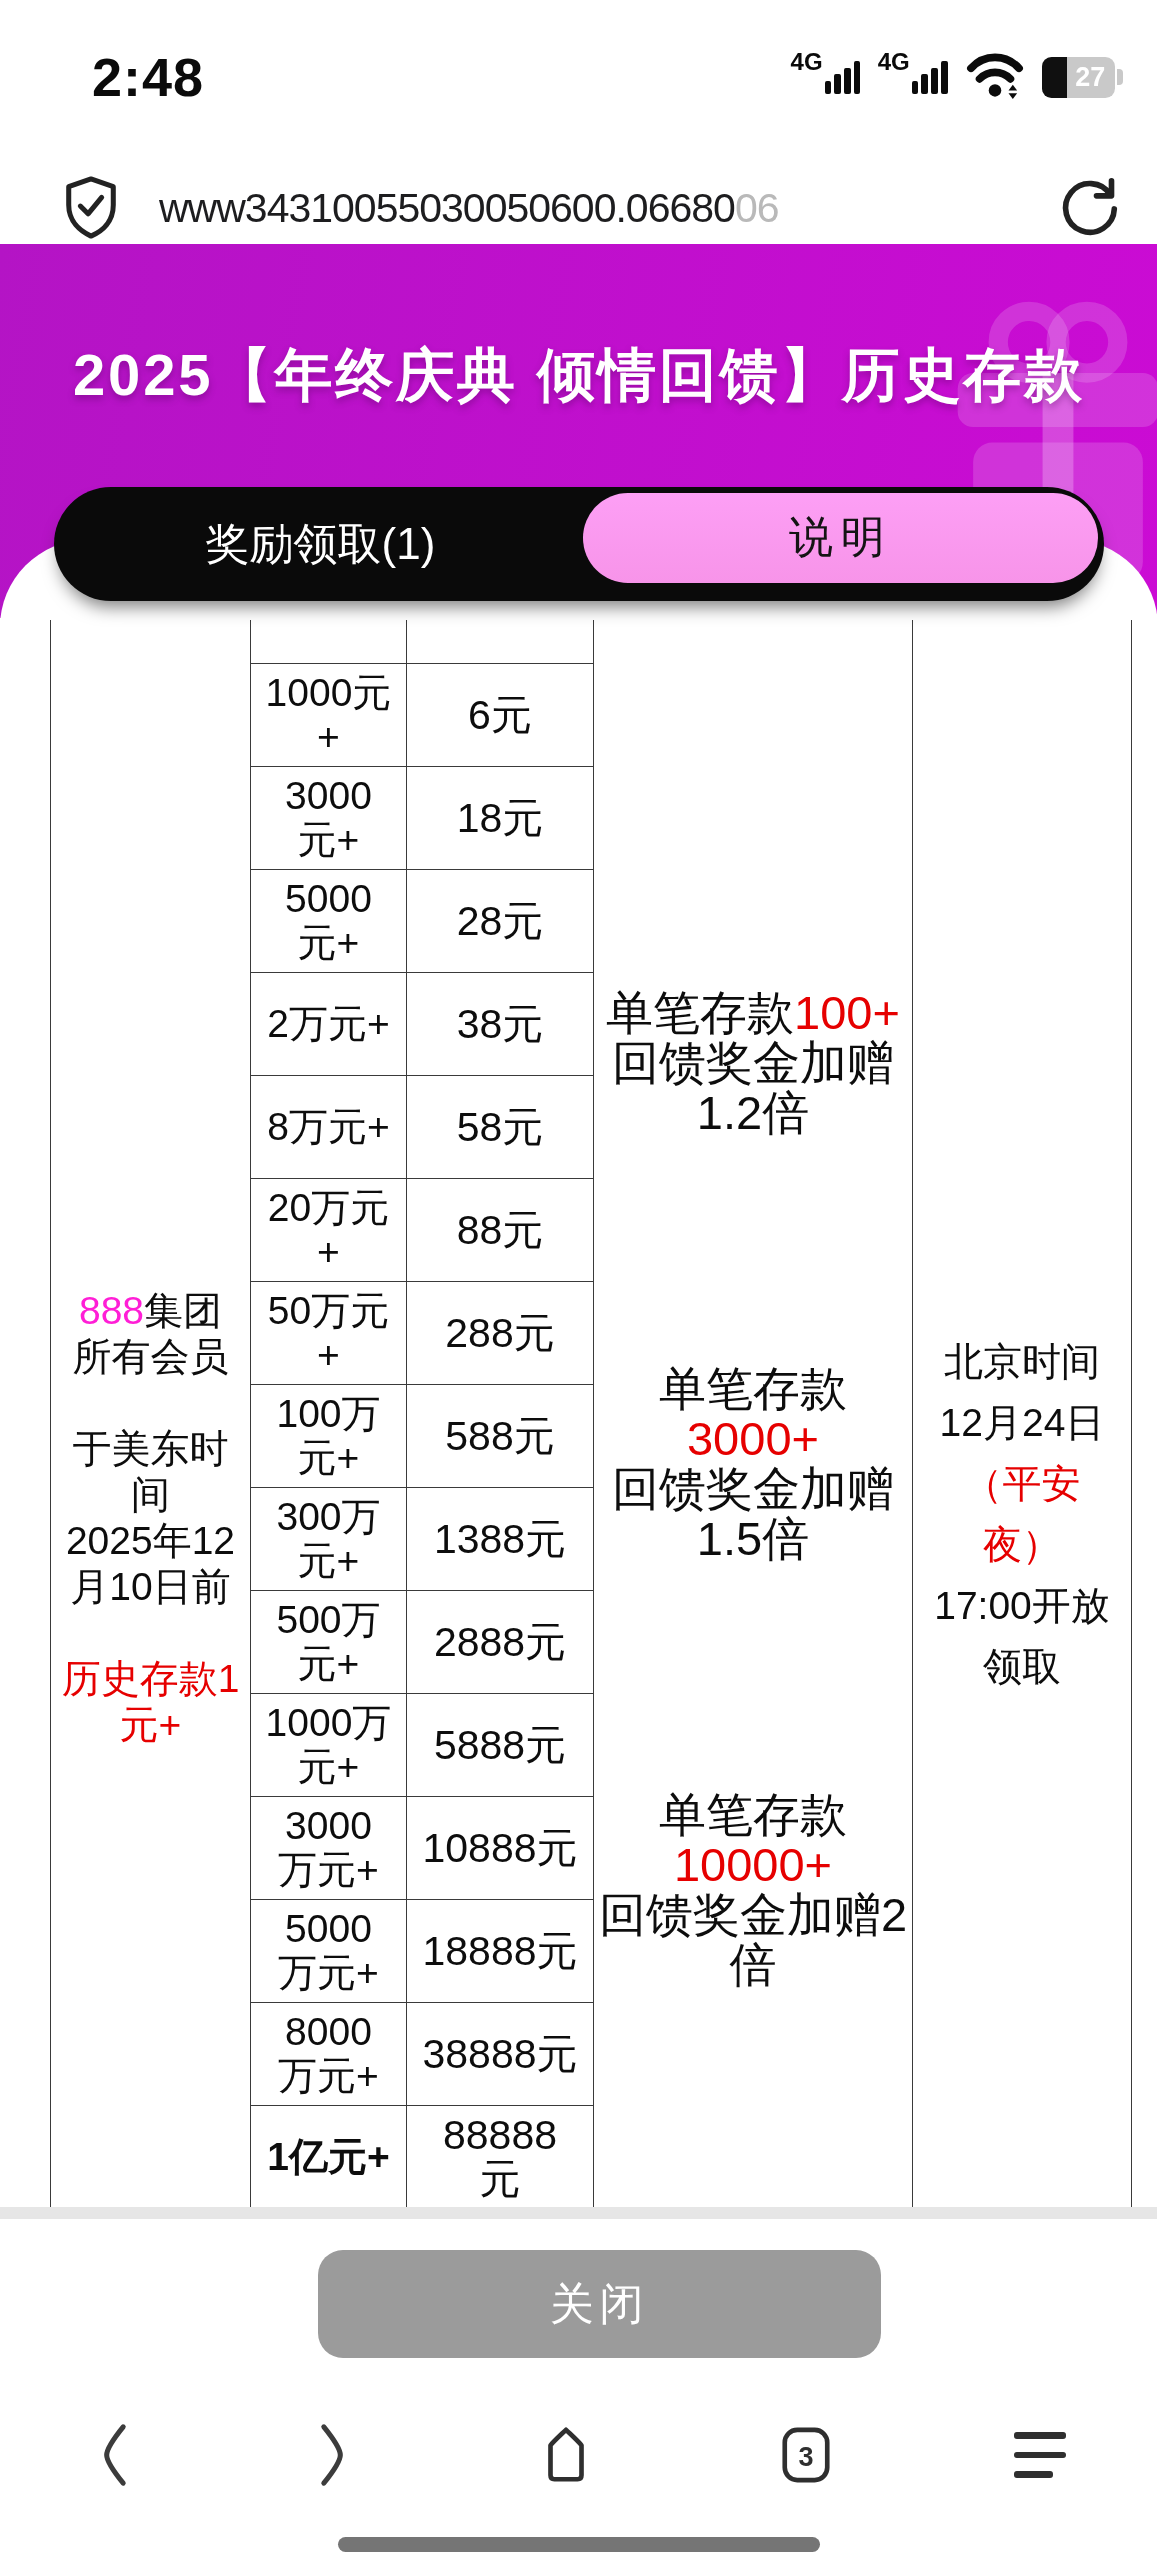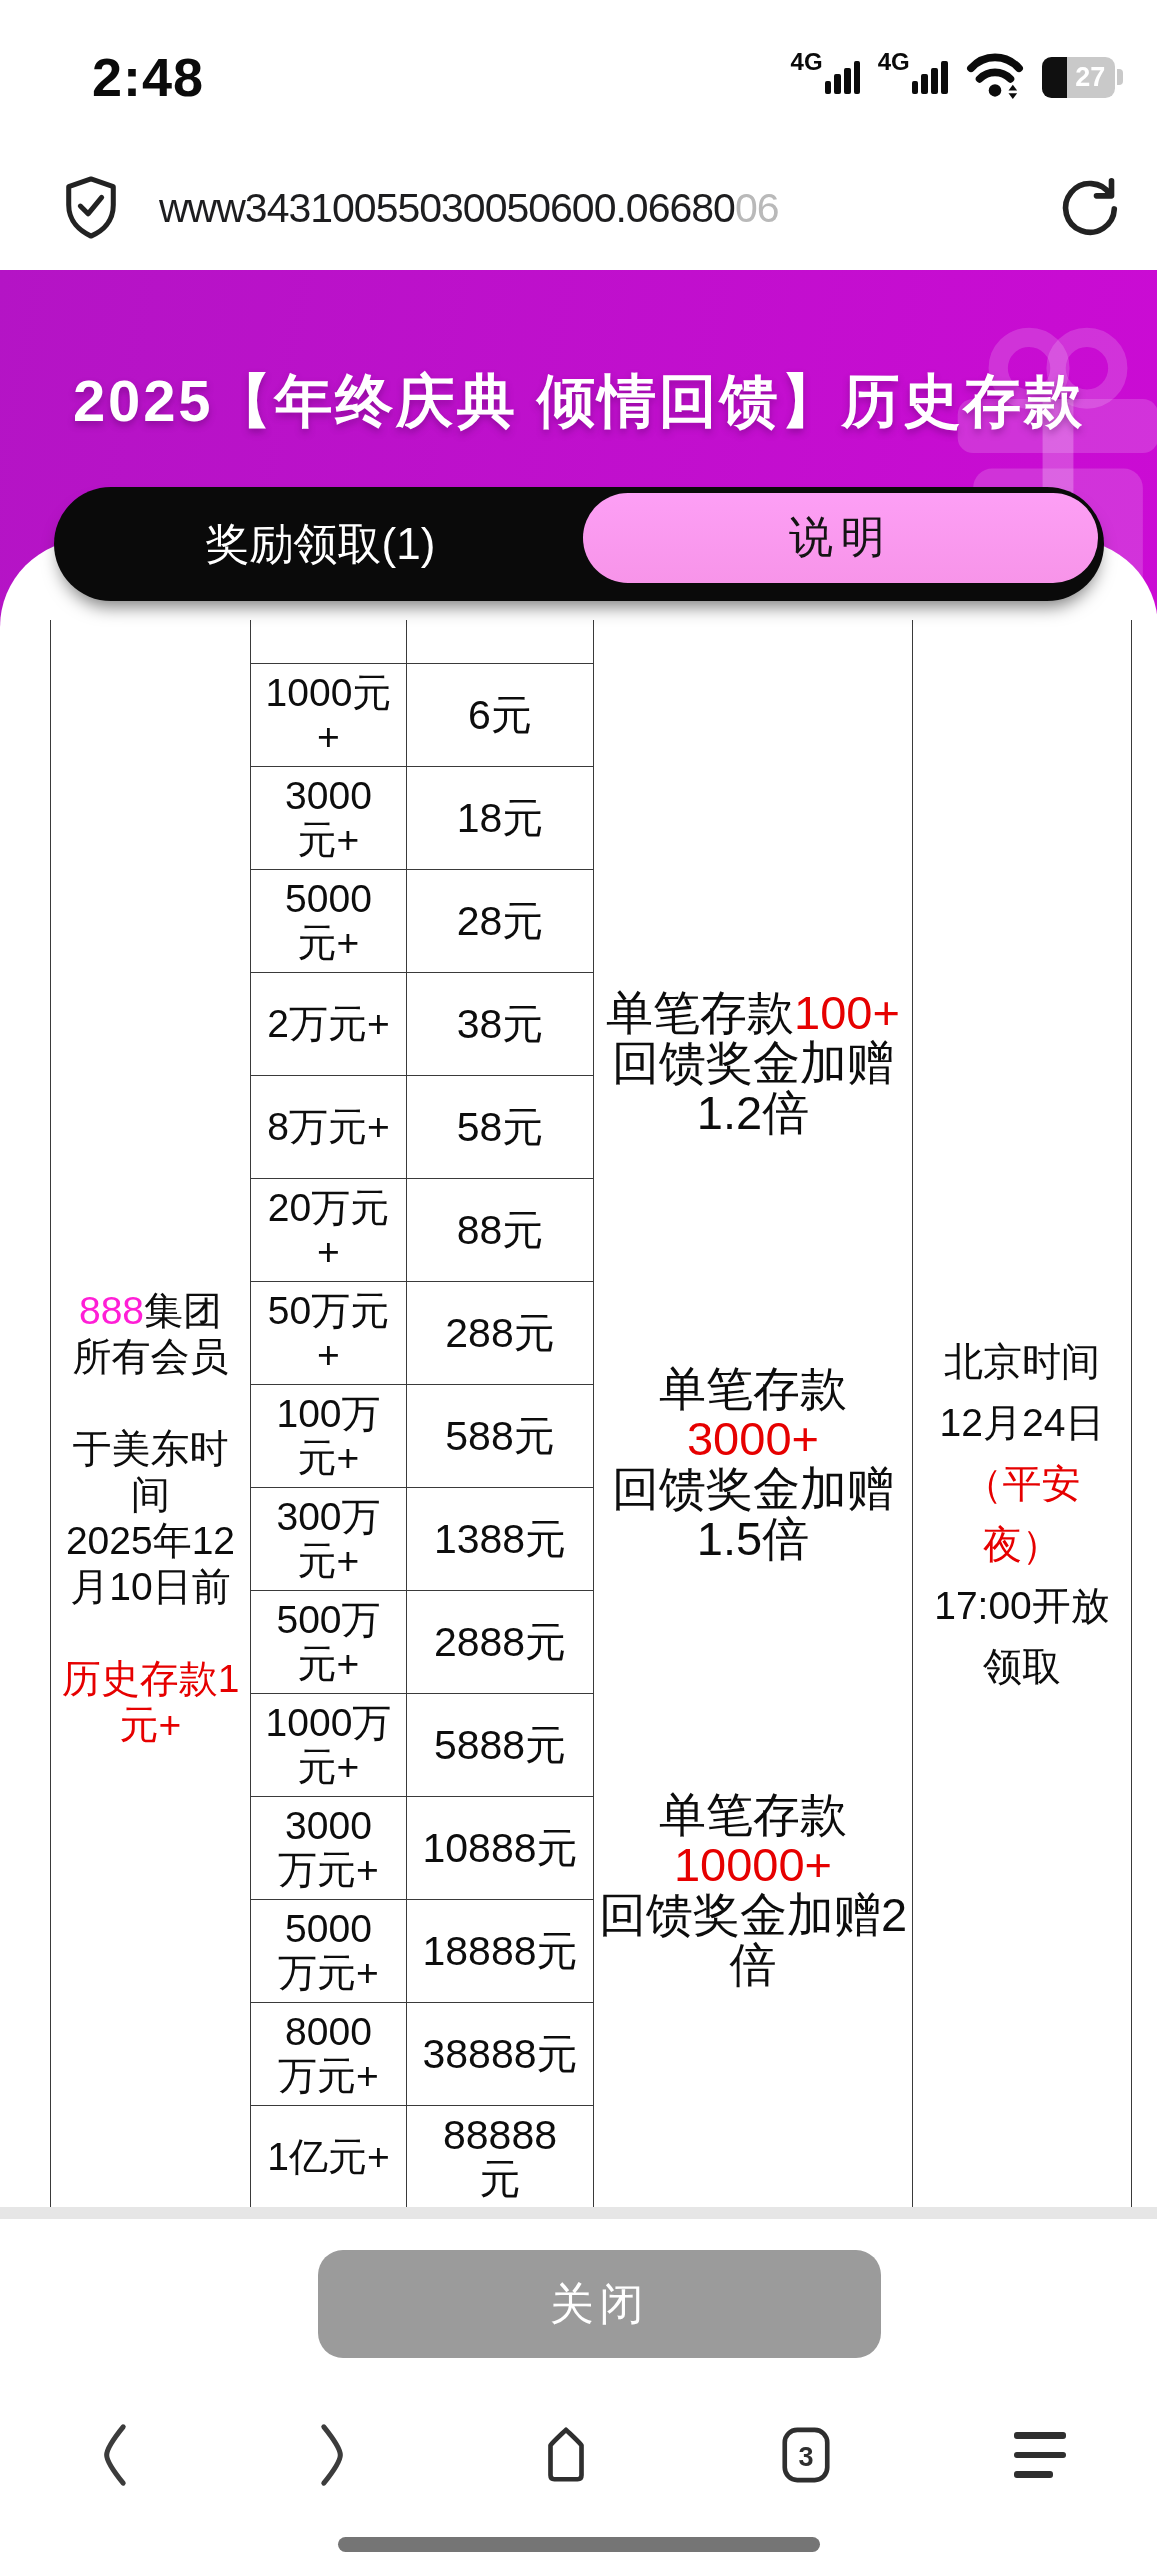--- a/index.html
+++ b/index.html
@@ -28,21 +28,21 @@
   .nub{width:5.8px;height:16.4px;background:#c9c9c9;border-radius:0 3.9px 3.9px 0;margin-left:1.9px;}
 
   
   .addr{position:absolute;top:154px;left:0;right:0;height:108px;display:flex;align-items:center;}
   .addr .shield{margin-left:60px;display:flex;}
   .url{margin-left:37px;font-size:41px;color:#1d1d1f;letter-spacing:-1px;white-space:nowrap;}
   .url .fade{color:#b9b9b9;}
   .addr .refresh{margin-left:auto;margin-right:39px;display:flex;}
 
   
-  .hero{position:absolute;top:270px;left:0;right:0;height:374px;overflow:hidden;
+  .hero{position:absolute;top:244px;left:0;right:0;height:374px;overflow:hidden;
         background:linear-gradient(100deg,var(--c1) 0%,var(--c2) 100%);}
   .hero-title{position:absolute;top:93px;left:0;width:100%;text-align:center;color:#fff;
               font-size:58px;font-weight:700;letter-spacing:2.9px;text-shadow:0 3.9px 7.7px rgba(70,0,80,.35);}
   .gift{position:absolute;right:-35px;top:44px;}
 
   
   .card{position:absolute;top:540px;left:0;width:1158px;height:1667px;background:#fff;border-radius:87px 87px 0 0;}
 
   
   .pill{position:absolute;top:487px;left:54px;width:1050px;height:114px;background:#0a0a0a;border-radius:57px;
@@ -229,21 +229,21 @@
       <div class="cell reward" style="grid-area: 12 / 3;">5888元</div>
       <div class="cell tier" style="grid-area: 13 / 2;">3000
 万元+</div>
       <div class="cell reward" style="grid-area: 13 / 3;">10888元</div>
       <div class="cell tier" style="grid-area: 14 / 2;">5000
 万元+</div>
       <div class="cell reward" style="grid-area: 14 / 3;">18888元</div>
       <div class="cell tier" style="grid-area: 15 / 2;">8000
 万元+</div>
       <div class="cell reward" style="grid-area: 15 / 3;">38888元</div>
-      <div class="cell tier" style="grid-area: 16 / 2;">1亿元+</div>
+      <div class="cell tier" style="grid-area: 16 / 2; font-weight: bold;">1亿元+</div>
       <div class="cell reward" style="grid-area: 16 / 3;">88888
 元</div>
     </div>
 </div>
 
 <div class="pill">
   <div class="claim">奖励领取(1)</div>
   <div class="info">说明</div>
 </div>
 

